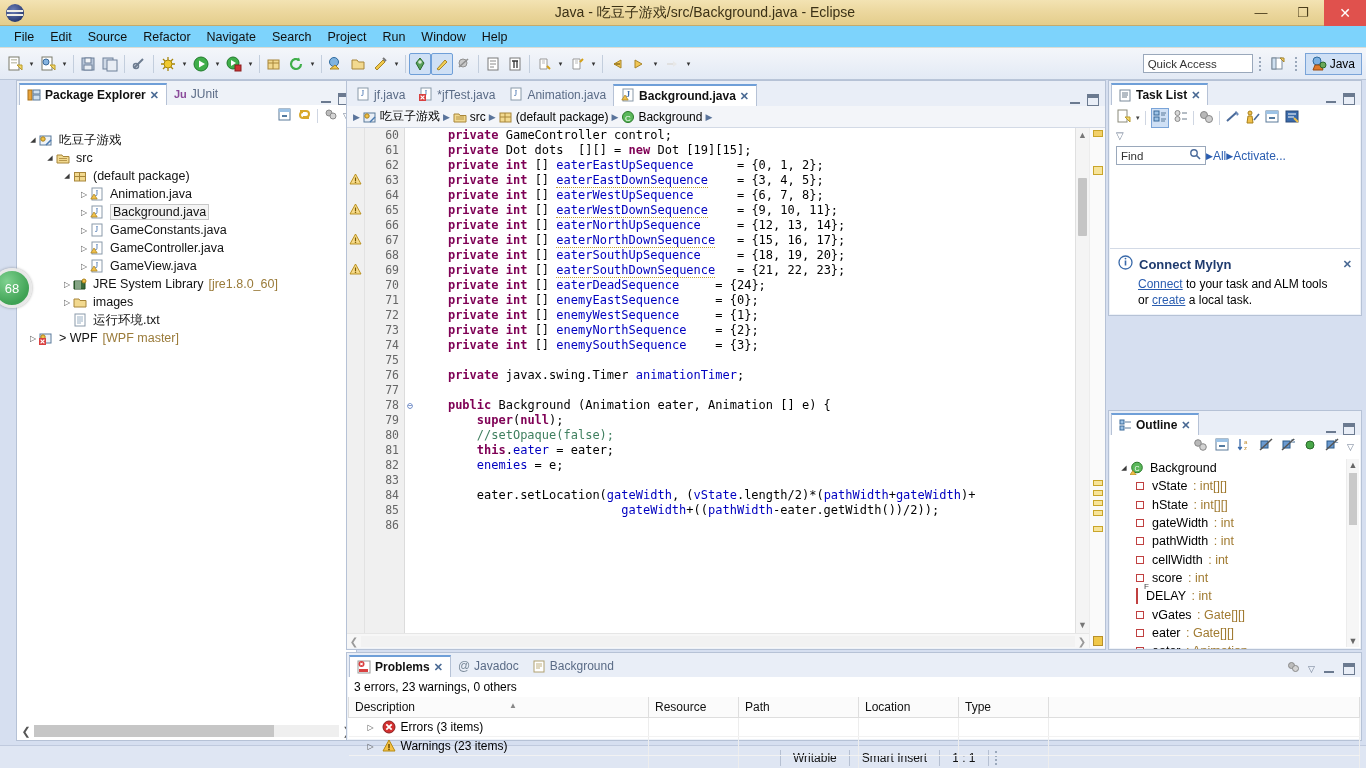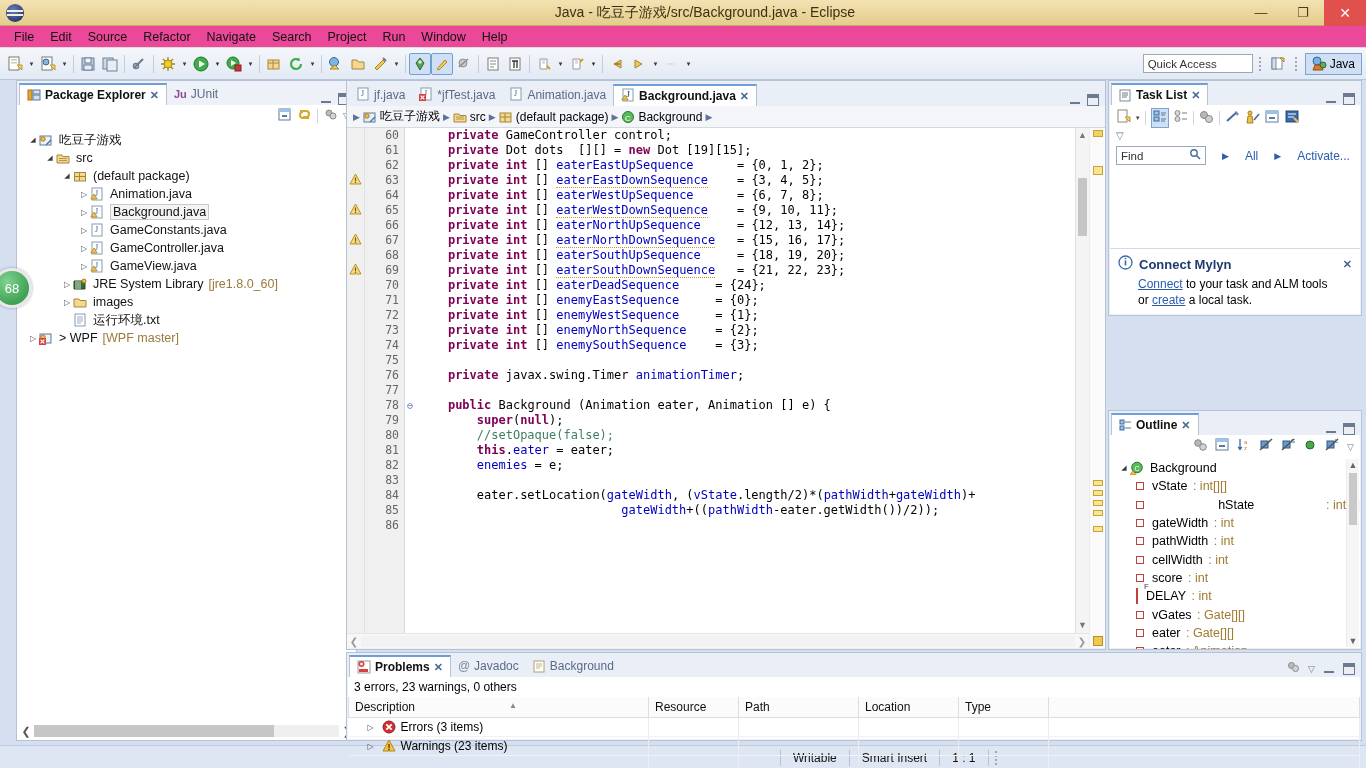--- a/index.html
+++ b/index.html
@@ -31,21 +31,21 @@
   #title-text{
     position:absolute;left:0;right:0;text-align:center;font-size:14px;color:#3b3116;
     pointer-events:none;
     padding-left:44px;
   }
   .wbtns{margin-left:auto;display:flex;height:26px;align-items:stretch;}
   .wbtn{width:42px;display:flex;align-items:center;justify-content:center;font-size:13px;color:#4a3c1b;}
   .wbtn.close{background:#e0514d;color:#fff;font-size:14px;}
   
   #menubar{
-    height:22px;background:#ec4899;display:flex;align-items:center;
+    height:22px;background:#7dd3fc;display:flex;align-items:center;
     padding-left:6px;border-bottom:1px solid #dcdcd4;
   }
   #menubar .mi{padding:2px 8px;font-size:12.5px;color:#111;}
   
   #toolbar{
     height:32px;
     background:linear-gradient(to bottom,#f4f6fa 0%,#e3eaf5 100%);
     border-bottom:1px solid #b9c5d8;
     display:flex;align-items:center;padding:0 4px;gap:0px;position:relative;
   }
@@ -847,21 +847,21 @@
           <svg width="15" height="14">
               <rect x="1" y="1" width="12" height="11" fill="#3a6aaa" stroke="#2a4a7a"></rect>
               <path d="M3 4h8M3 7h6" stroke="#fff"></path>
               <path d="M9 8 l4 4" stroke="#f0c04a" stroke-width="2"></path>
             </svg>
         </span>
       </div>
       <div style="padding:0 6px;">
         <span style="color:#6b7a90;font-size:10px;">▽</span>
       </div>
-      <div style="display:flex;align-items:center;gap:16px;padding:4px 6px;">
+      <div style="display:flex;align-items:center;gap:0;padding:4px 6px;">
         <div style="width:90px;height:19px;border:1px solid #9aa8bb;background:#fff;display:flex;align-items:center;padding:0 4px;">
           <span style="flex:1;color:#333;font-size:11.5px;">Find</span>
           <span>
             <svg width="12" height="12">
                 <circle cx="5" cy="5" r="3.2" fill="none" stroke="#4a6a9a" stroke-width="1.4"></circle>
                 <path d="M7.5 7.5 L11 11" stroke="#4a6a9a" stroke-width="1.6"></path>
               </svg>
           </span>
         </div>
         <span style="color:#2a5db0;font-size:9px;">▶</span>
@@ -964,21 +964,21 @@
                 <path d="M3 9.5 l3.2 4.5 h-6.4z" fill="#f0c04a" stroke="#a8801a" stroke-width=".7"></path>
               </svg>
             </span>
             <span>Background</span>
           </div>
           <div class="olrow" style="padding-left: 26px;">
             <span class="olsq"></span>
             <span>vState</span>
             <span class="oltype">&nbsp;: int[][]</span>
           </div>
-          <div class="olrow" style="padding-left: 26px; justify-content: space-between;">
+          <div class="olrow" style="padding-left: 26px;">
             <span class="olsq"></span>
             <span>hState</span>
             <span class="oltype">&nbsp;: int[][]</span>
           </div>
           <div class="olrow" style="padding-left: 26px;">
             <span class="olsq"></span>
             <span>gateWidth</span>
             <span class="oltype">&nbsp;: int</span>
           </div>
           <div class="olrow" style="padding-left: 26px;">

